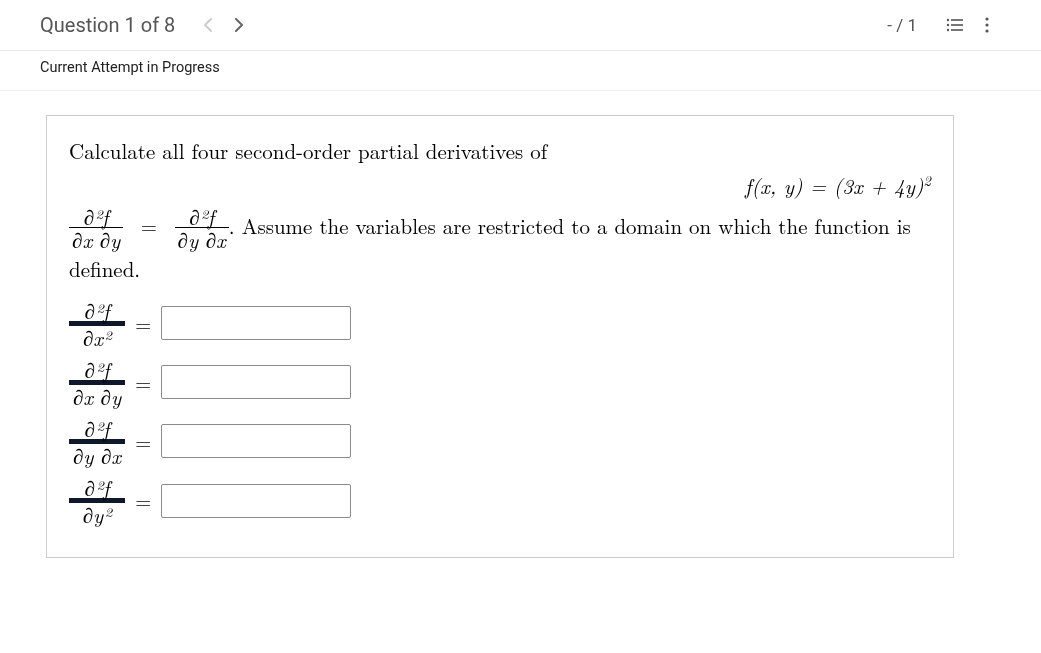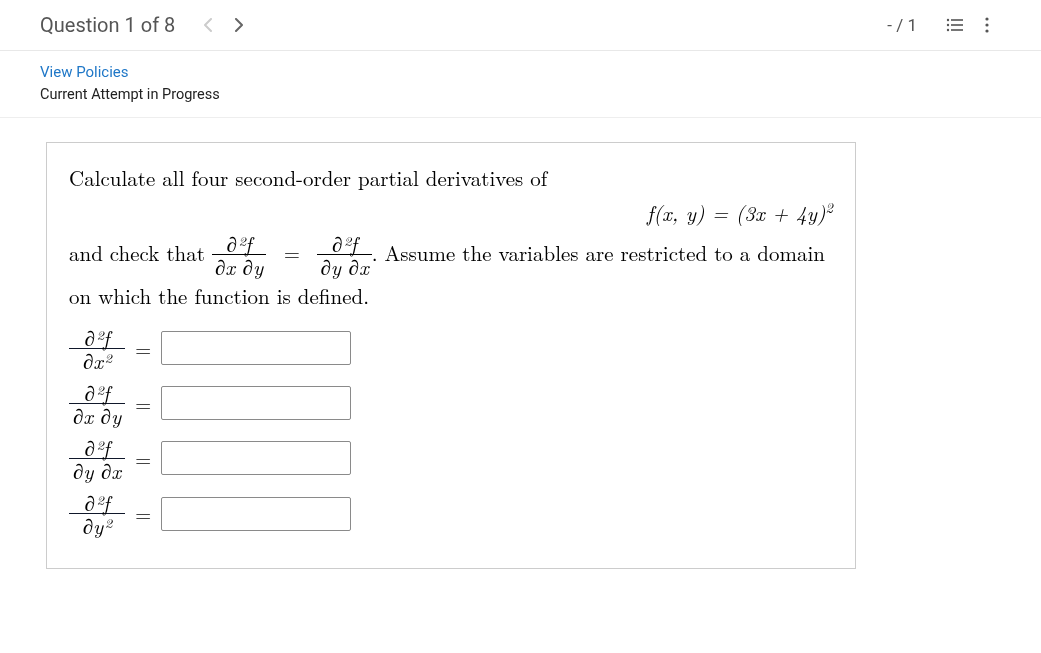--- a/index.html
+++ b/index.html
@@ -65,21 +65,21 @@
   .divider-line {
     height: 1px;
     background: #eee;
   }
   .content-wrap {
     padding: 24px 46px;
   }
   .question-box {
     border: 1px solid #ccc;
     padding: 18px 22px 22px 22px;
-    width: 810px;
+    width: 908px;
     font-family: "Latin Modern Roman", "Computer Modern", Georgia, "Times New Roman", serif;
     font-size: 21px;
     color: #000;
     line-height: 1.55;
   }
   .center-eq {
     text-align: right;
     margin: 2px 0 6px 0;
     font-style: italic;
   }
@@ -100,21 +100,21 @@
     align-items: center;
     margin: 10px 0;
   }
   .ans-label {
     font-style: italic;
     text-align: center;
     line-height: 1.05;
     width: 56px;
   }
   .ans-label .num { display:block; padding:0 3px; }
-  .ans-label .den { display:block; border-top:1px solid #0f172a; padding:0 3px; }
+  .ans-label .den { display:block; border-top:5px solid #0f172a; padding:0 3px; }
   .eq-sign { margin: 0 10px; font-style: normal;}
   .ans-input {
     width: 190px;
     height: 34px;
     border: 1px solid #8a8a8a;
     border-radius: 2px;
     font-size: 16px;
     padding: 4px 6px;
   }
   sup { font-size: 0.7em; line-height:0; }
@@ -149,36 +149,34 @@
   <span class="icon-btn">
     <svg width="4" height="16" viewBox="0 0 4 16">
       <circle cx="2" cy="2" r="1.6" fill="currentColor"></circle>
       <circle cx="2" cy="8" r="1.6" fill="currentColor"></circle>
       <circle cx="2" cy="14" r="1.6" fill="currentColor"></circle>
     </svg>
   </span>
 </div>
 
 <div class="meta-row">
-  <div class="view-policies">View Policies</div>
   <div class="attempt-status">Current Attempt in Progress</div>
 </div>
 <div class="divider-line"></div>
 
 <div class="content-wrap">
   <div class="question-box">
 
     <div>Calculate all four second-order partial derivatives of</div>
 
     <div class="center-eq">
       <span>f(x, y) = </span><span>(3x + 4y)</span><sup>2</sup>
     </div>
 
     <div>
-      <span>and check that </span>
       <span class="inline-frac">
         <span class="num">∂²f</span>
         <span class="den">∂x ∂y</span>
       </span>
       &nbsp;=&nbsp;
       <span class="inline-frac">
         <span class="num">∂²f</span>
         <span class="den">∂y ∂x</span>
       </span><span>. Assume the variables are restricted to a domain on which the function is defined.</span>
     </div>

